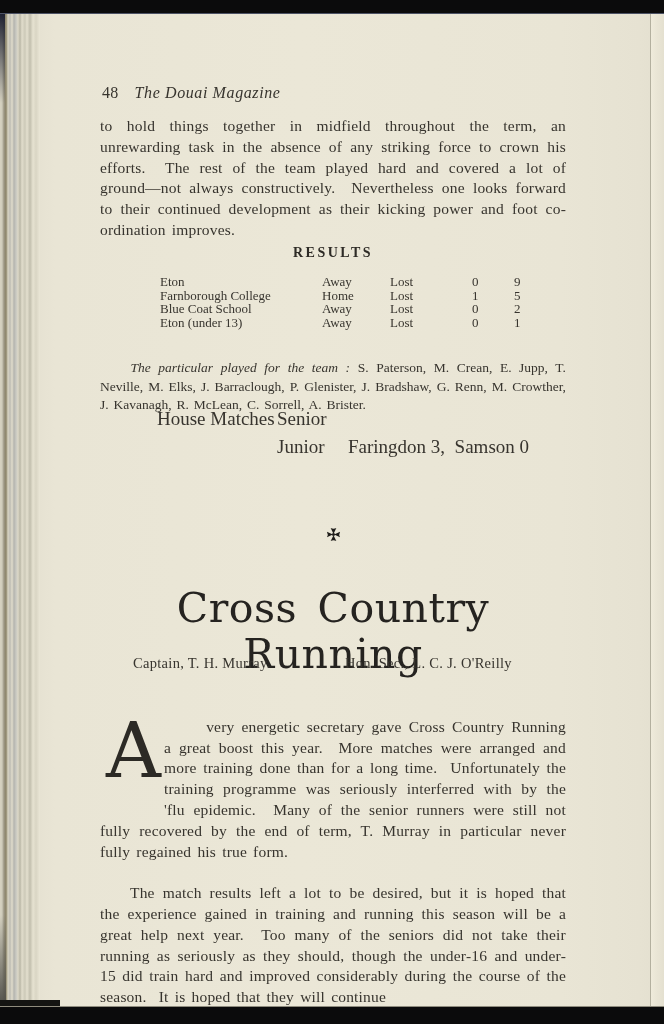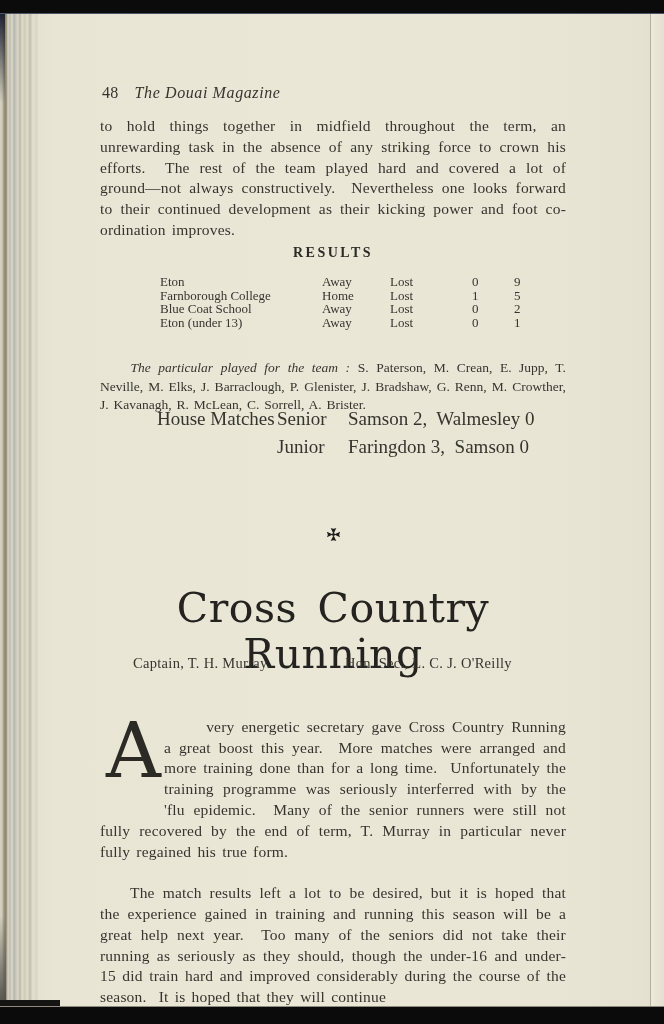--- a/index.html
+++ b/index.html
@@ -172,21 +172,20 @@
   </div>
 
   <div class="abs col team-note">
     <span class="lead">The particular played for the team : </span><span>S. Paterson, M. Crean, E. Jupp, T. Neville, M. Elks, J. Barraclough, P. Glenister, J. Bradshaw, G. Renn, M. Crowther, J. Kavanagh, R. McLean, C. Sorrell, A. Brister.</span>
   </div>
 
   <div class="abs col house-matches">
     <span>House Matches</span>
     <span>Senior</span>
     <div>
-      <div class="hm-line">Samson 2,  Walmesley 0</div>
     </div>
     <span></span>
     <span>Junior</span>
     <div>
       <div class="hm-line">Faringdon 3,  Samson 0</div>
     </div>
   </div>
 
   <div class="abs col ornament">
     <svg width="15" height="15" viewBox="0 0 24 24">

